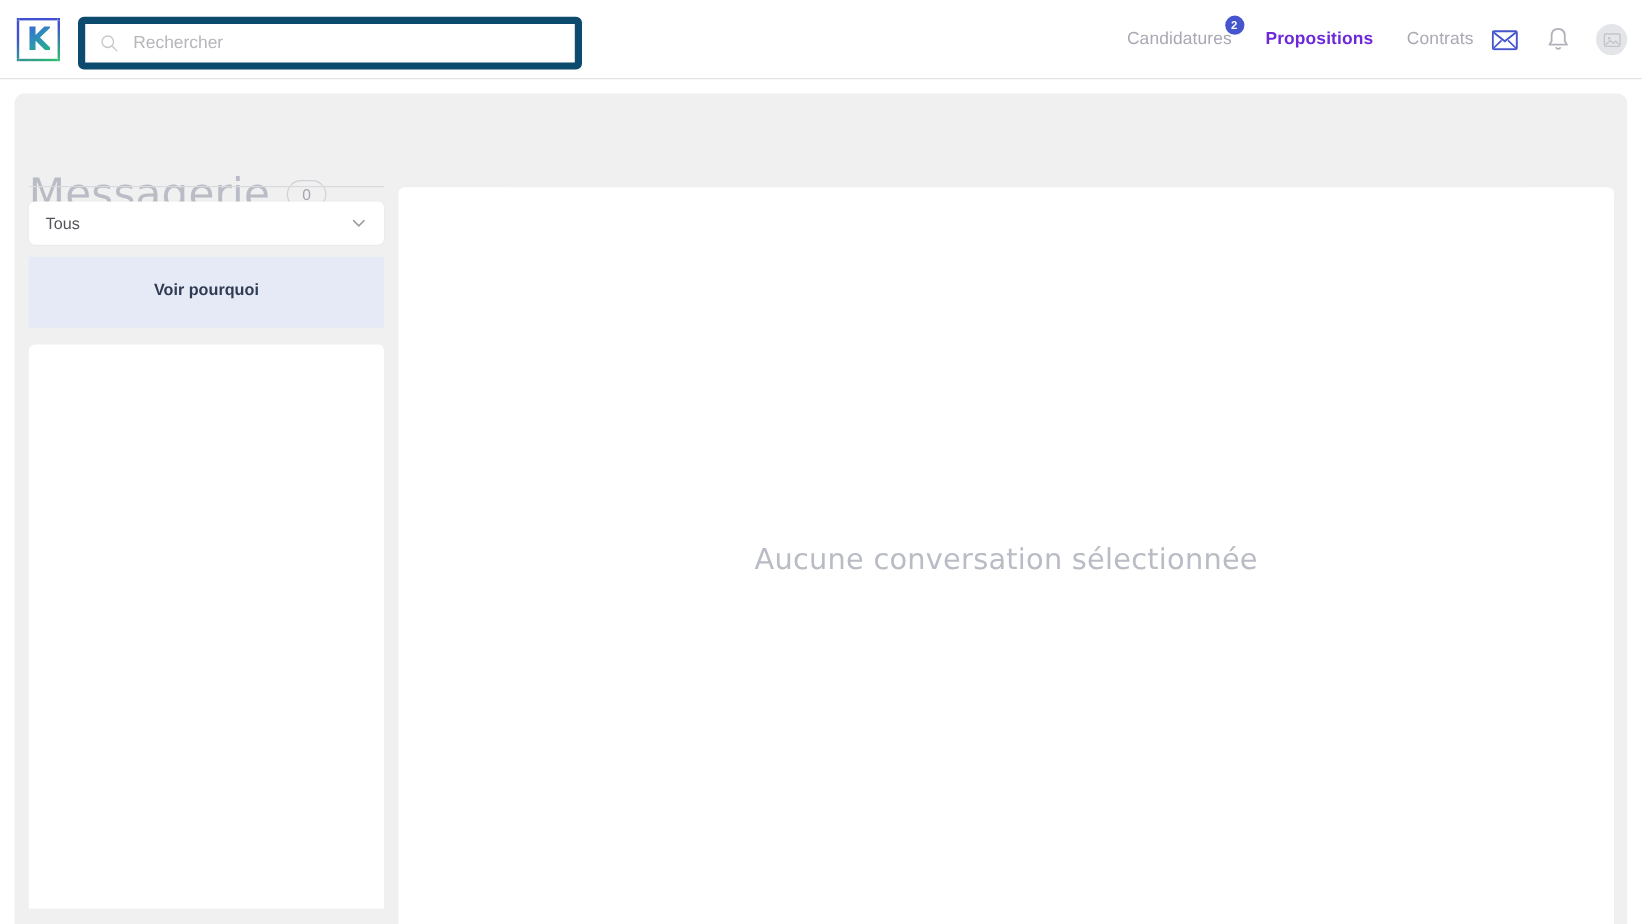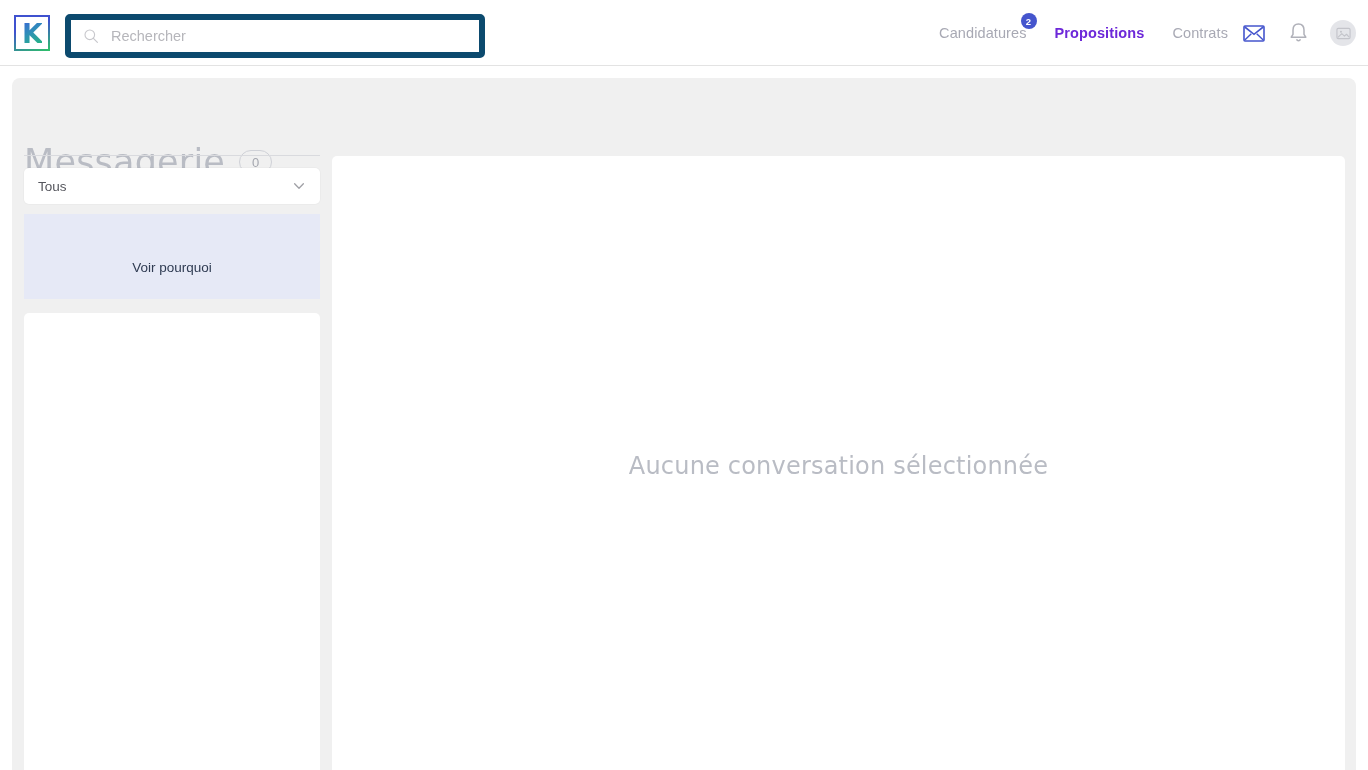--- a/index.html
+++ b/index.html
@@ -229,23 +229,22 @@
     text-align: center;
   }
   .notice-text {
     font-size: 13.5px;
     font-weight: bold;
     color: #2f3b52;
     line-height: 1.3;
   }
   .notice-link {
     display: block;
-    margin-top: 26px;
     font-size: 13.5px;
-    font-weight: normal;
+    font-weight: bold;
     color: #2f3b52;
     cursor: pointer;
   }
 
   .conv-list {
     margin-top: 14px;
     width: 296px;
     height: 470px;
     background: #ffffff;
     border-radius: 5px 5px 0 0;

